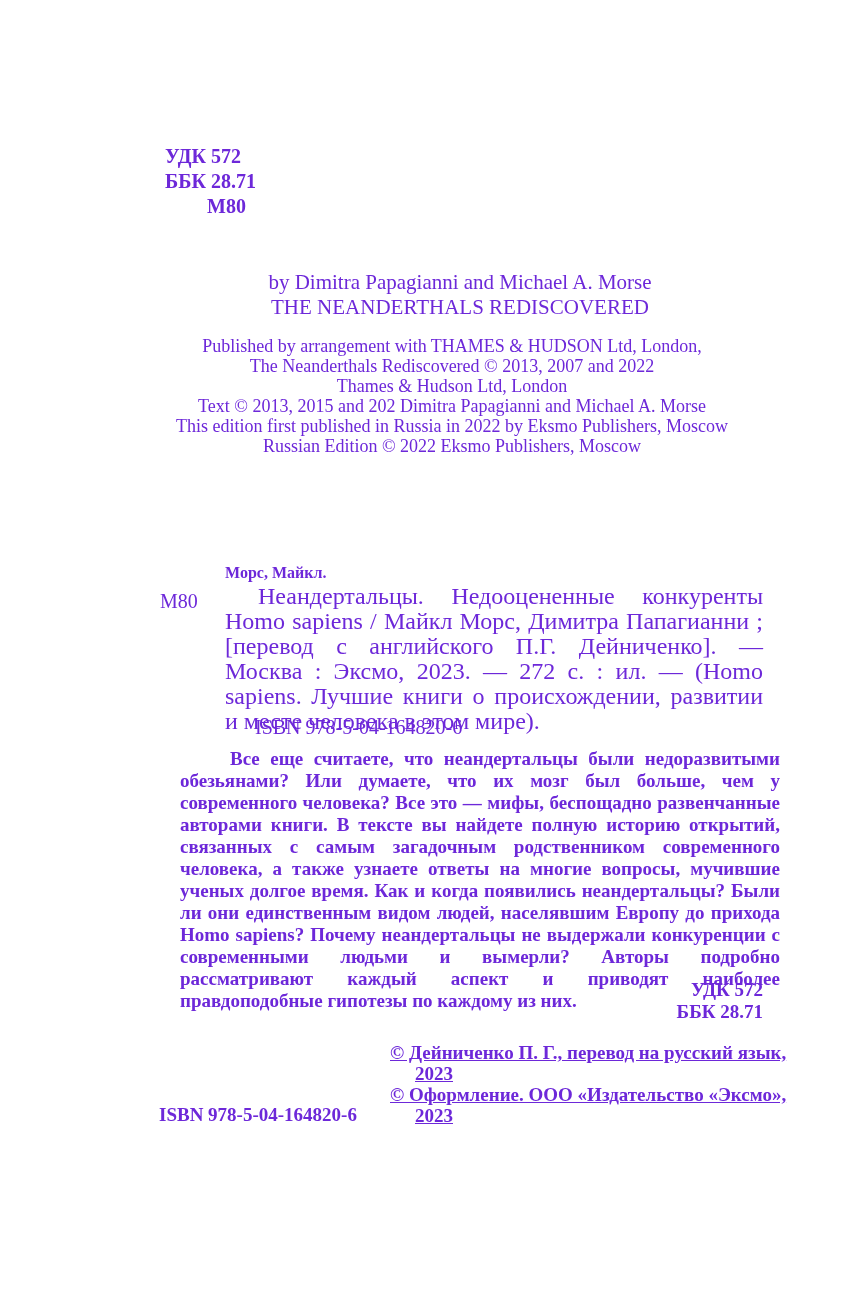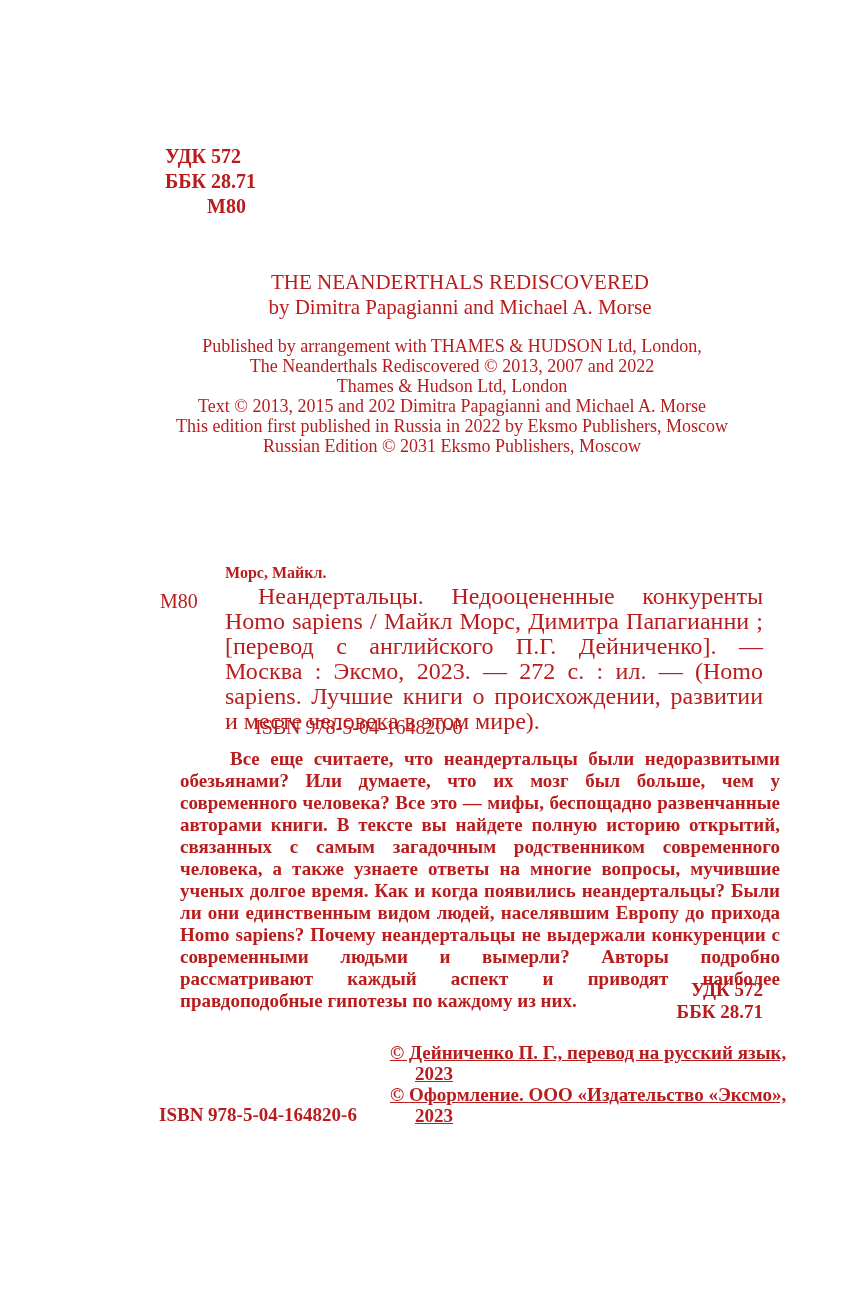--- a/index.html
+++ b/index.html
@@ -5,21 +5,21 @@
   html, body {
     margin: 0;
     padding: 0;
     background: #ffffff;
   }
   .page {
     position: relative;
     width: 844px;
     height: 1311px;
     background: #ffffff;
-    color: #b91c1c;
+    color: #6d28d9;
     font-family: "Liberation Serif", "DejaVu Serif", serif;
     overflow: hidden;
   }
   .abs { position: absolute; }
 
   
   .top-codes {
     left: 165px;
     top: 144px;
     font-size: 20px;
@@ -130,31 +130,31 @@
 
 <div class="page">
 
   <div class="abs top-codes">
     <div>УДК 572</div>
     <div>ББК 28.71</div>
     <div class="author-code">М80</div>
   </div>
 
   <div class="abs title-block">
+    <div>by Dimitra Papagianni and Michael A. Morse</div>
     <div>THE NEANDERTHALS REDISCOVERED</div>
-    <div>by Dimitra Papagianni and Michael A. Morse</div>
   </div>
 
   <div class="abs imprint-block">
     <div>Published by arrangement with THAMES &amp; HUDSON Ltd, London,</div>
     <div>The Neanderthals Rediscovered © 2013, 2007 and 2022</div>
     <div>Thames &amp; Hudson Ltd, London</div>
     <div>Text © 2013, 2015 and 202 Dimitra Papagianni and Michael A. Morse</div>
     <div>This edition first published in Russia in 2022 by Eksmo Publishers, Moscow</div>
-    <div>Russian Edition © 2031 Eksmo Publishers, Moscow</div>
+    <div>Russian Edition © 2022 Eksmo Publishers, Moscow</div>
   </div>
 
   <div class="abs catalog-author">Морс, Майкл.</div>
   <div class="abs catalog-code">М80</div>
   <p class="abs catalog-desc">Неандертальцы. Недооцененные конкуренты Homo sapiens / Майкл Морс, Димитра Папагианни ; [перевод с английского П.Г. Дейниченко]. — Москва : Эксмо, 2023. — 272 с. : ил. — (Homo sapiens. Лучшие книги о происхождении, развитии и месте человека в этом мире).</p>
   <div class="abs catalog-isbn">ISBN 978-5-04-164820-6</div>
 
   <p class="abs annotation">Все еще считаете, что неандертальцы были недоразвитыми обезьянами? Или думаете, что их мозг был больше, чем у современного человека? Все это — мифы, беспощадно развенчанные авторами книги. В тексте вы найдете полную историю открытий, связанных с самым загадочным родственником современного человека, а также узнаете ответы на многие вопросы, мучившие ученых долгое время. Как и когда появились неандертальцы? Были ли они единственным видом людей, населявшим Европу до прихода Homo sapiens? Почему неандертальцы не выдержали конкуренции с современными людьми и вымерли? Авторы подробно рассматривают каждый аспект и приводят наиболее правдоподобные гипотезы по каждому из них.</p>
 
   <div class="abs bottom-codes">

